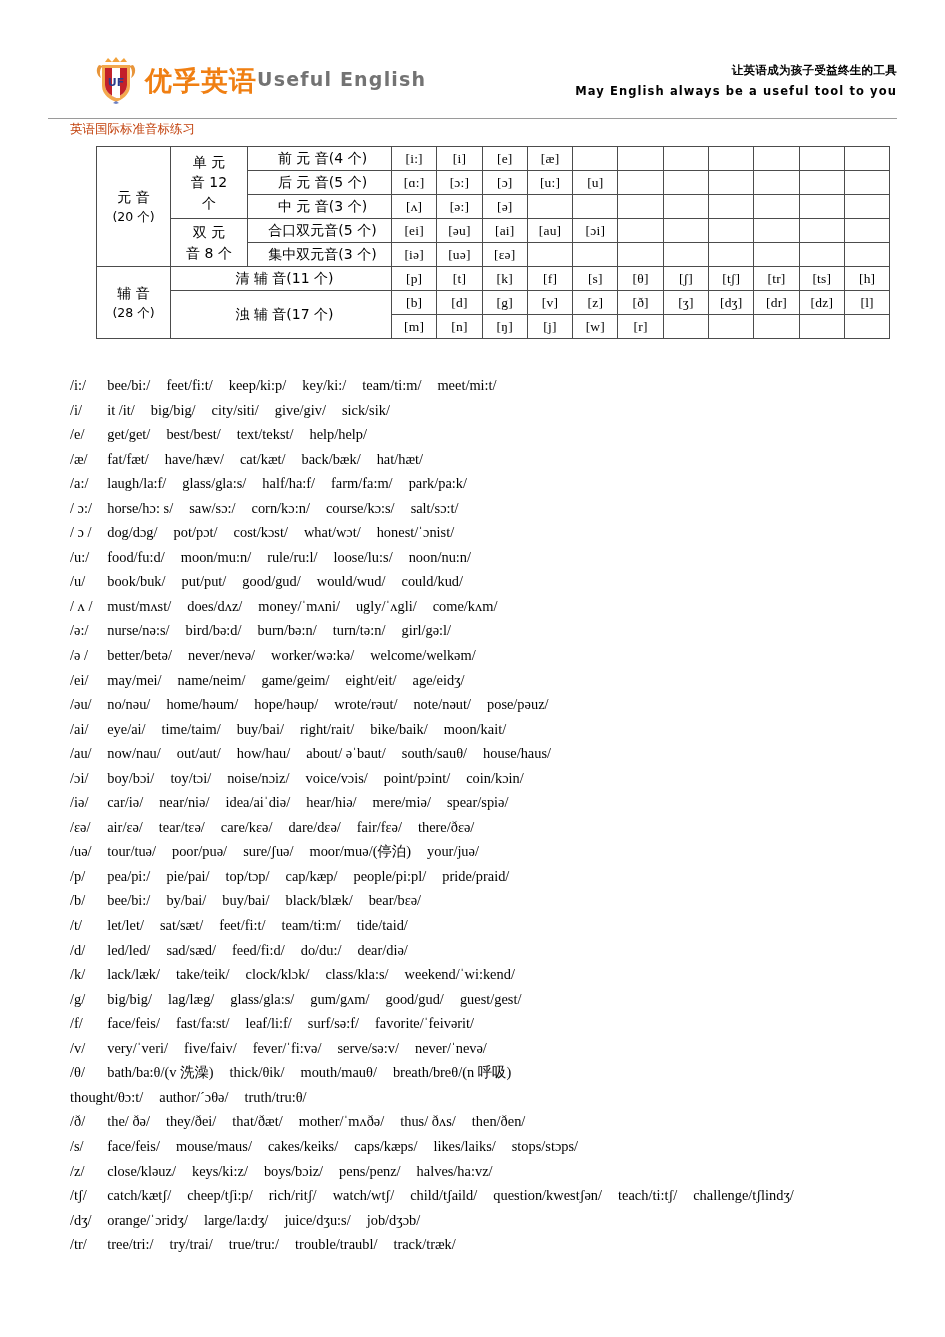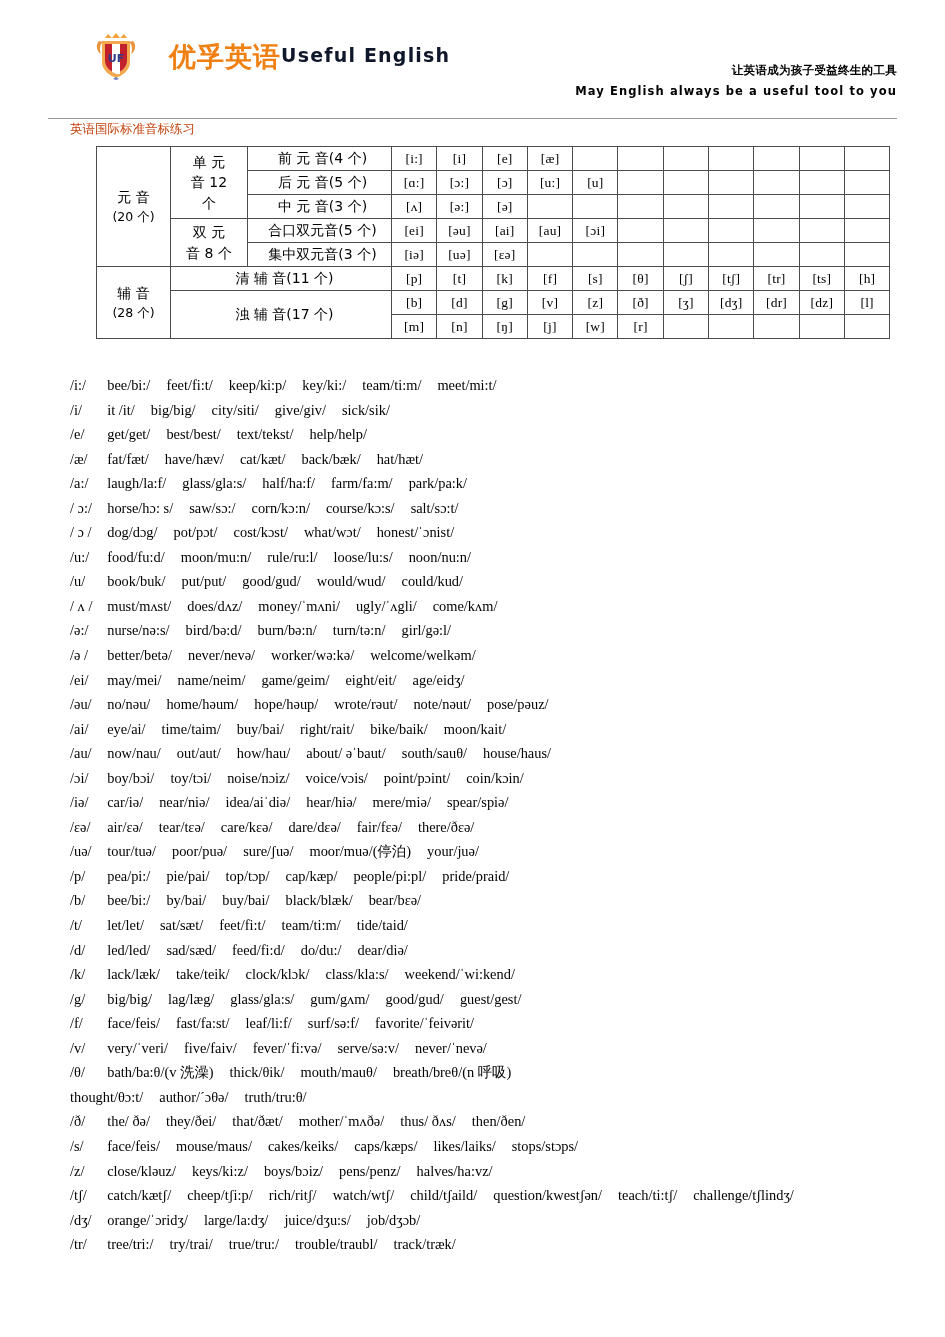--- a/index.html
+++ b/index.html
@@ -24,24 +24,23 @@
 
   
   .header {
     position: relative;
     height: 92px;
     padding-top: 24px;
   }
   .logo-block {
     position: absolute;
     left: 93px;
-    top: 32px;
+    top: 56px;
     display: flex;
     align-items: center;
-    gap: 24px;
   }
   .crest {
     width: 46px;
     height: 48px;
     position: relative;
     margin-right: 6px;
   }
   .crest svg { display: block; }
   .logo-text {
     display: flex;
@@ -53,21 +52,21 @@
     font-family: "DejaVu Sans", sans-serif;
     font-size: 27px;
     font-weight: bold;
     color: #f07f12;
     letter-spacing: 1px;
   }
   .logo-en {
     font-family: "DejaVu Sans", sans-serif;
     font-size: 19px;
     font-weight: bold;
-    color: #0f172a;
+    color: #737373;
     letter-spacing: 1.2px;
     margin-top: 3px;
   }
   .slogan {
     position: absolute;
     right: 48px;
     top: 60px;
     text-align: right;
     font-family: "DejaVu Sans", sans-serif;
     font-weight: bold;

